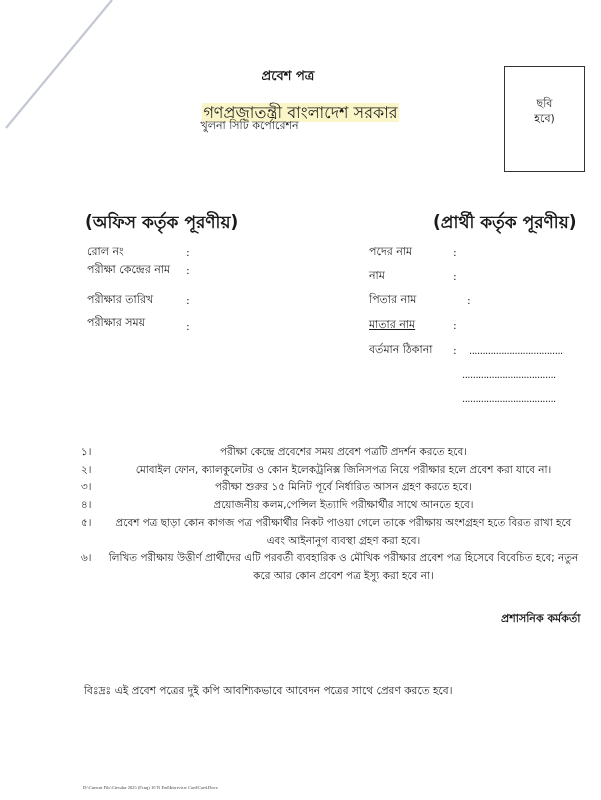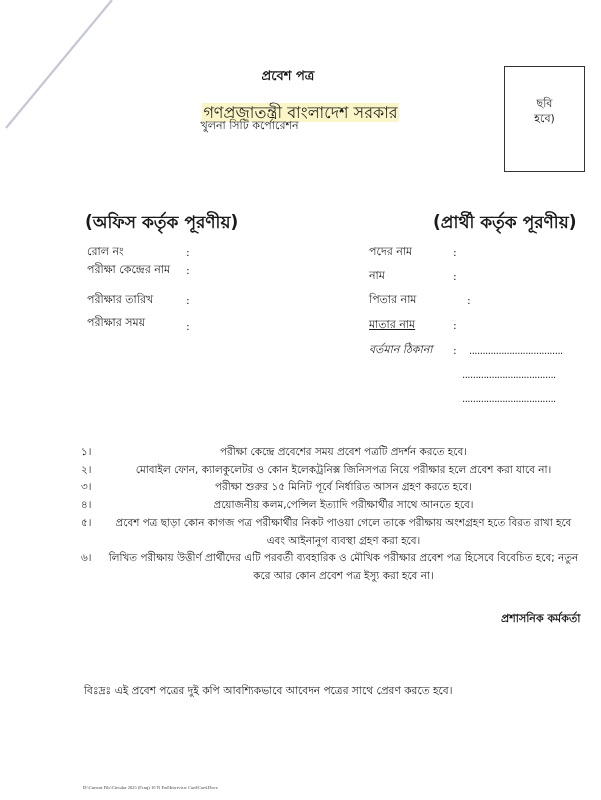--- a/index.html
+++ b/index.html
@@ -187,21 +187,21 @@
 </div>
 <div class="field-row" style="left:369px; top:292px;gap:14px;">
   <span class="field-label" style="width:84px;">পিতার নাম</span>
   <span class="colon">:</span>
 </div>
 <div class="field-row" style="left:369px; top:317px;">
   <span class="field-label" style="width:84px;text-decoration:underline;">মাতার নাম</span>
   <span class="colon">:</span>
 </div>
 <div class="field-row" style="left:369px; top:342px;">
-  <span class="field-label" style="width:84px;font-style:italic;">বর্তমান ঠিকানা</span>
+  <span class="field-label" style="width:84px;">বর্তমান ঠিকানা</span>
   <span class="colon" style="width:10px;">:</span>
   <span class="dots" style="margin-left:6px;">...................................</span>
 </div>
 <div class="dots-only" style="left:462px; top:369px;">...................................</div>
 <div class="dots-only" style="left:462px; top:393px;">...................................</div>
 
 <ul class="instructions">
   <li>
     <span class="num">১।</span>
     <span class="txt">পরীক্ষা কেন্দ্রে প্রবেশের সময় প্রবেশ পত্রটি প্রদর্শন করতে হবে।</span>

